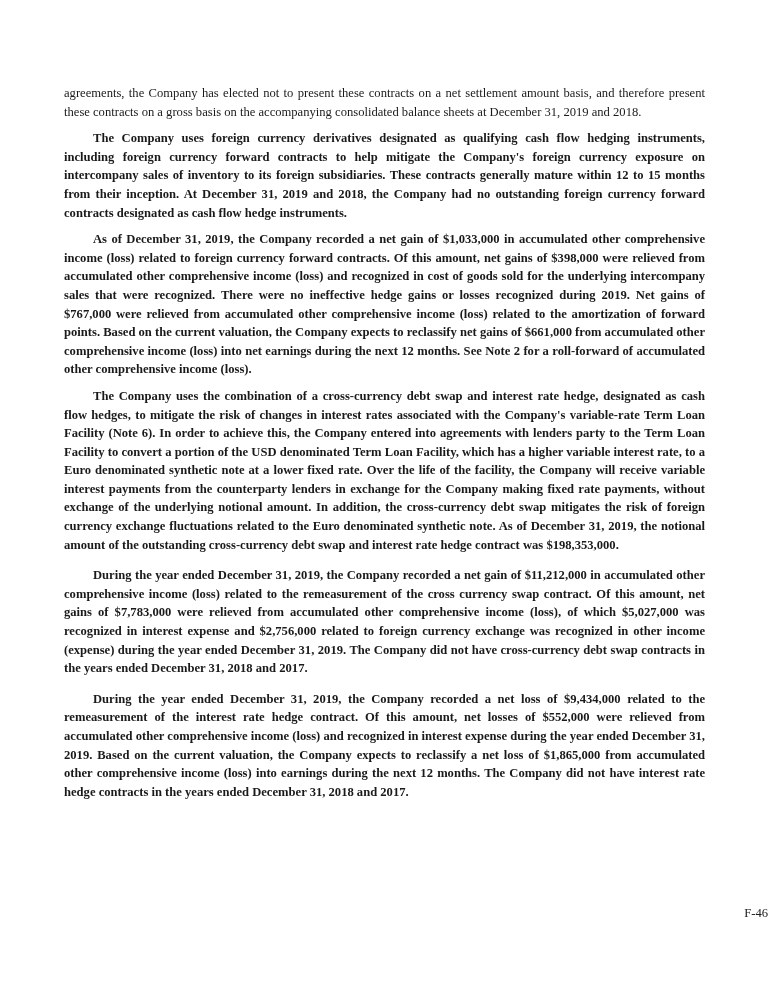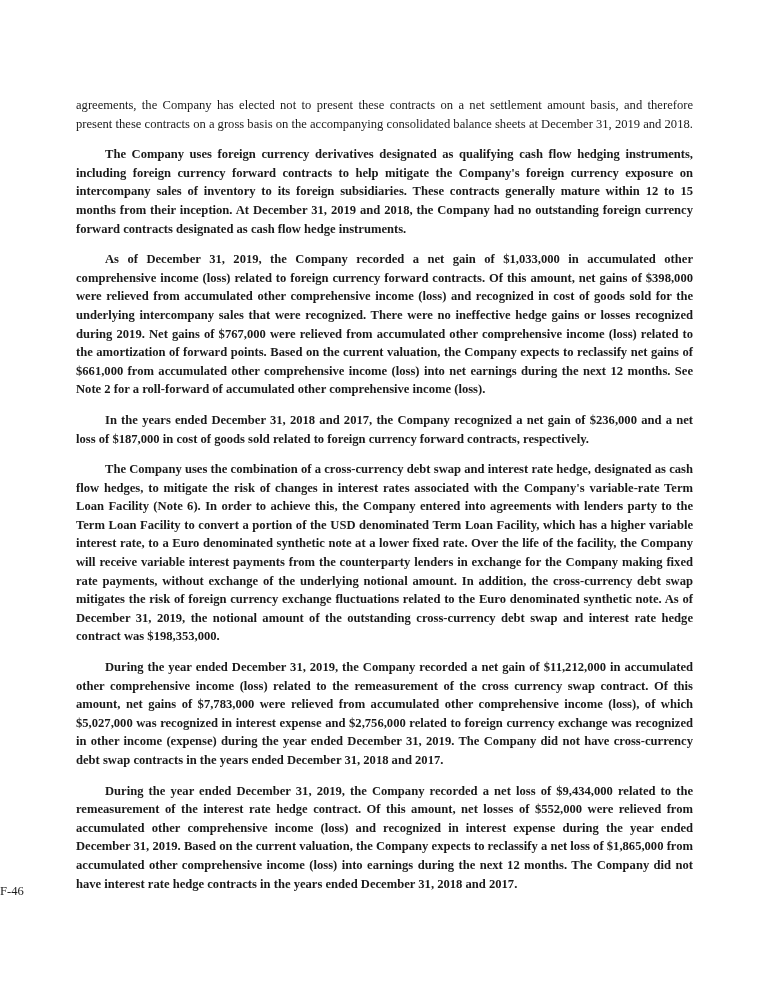--- a/index.html
+++ b/index.html
@@ -2,39 +2,38 @@
 <html><head>
 <meta charset="utf-8">
 <style>
   html, body { margin: 0; padding: 0; background: #ffffff; }
   body { width: 768px; height: 1000px; position: relative; overflow: hidden; }
   .page {
     position: absolute; left: 64px; top: 84px; width: 641px;
     font-family: "Liberation Serif", "DejaVu Serif", serif;
     font-size: 12.6px; line-height: 18.6px; color: #1a1a1a;
   }
-  p { margin: 12px; text-align: justify; }
+  p { margin: 0; text-align: justify; }
   .indent { text-indent: 29px; }
   .gap { margin-top: 8px; font-weight: bold; }
   .h-bold { font-weight: bold; margin-top: 10px; }
   .h-ital { font-weight: bold; font-style: italic; margin-left: 17px; margin-top: 9px; }
   .footer {
-    position: absolute; top: 884px; left: 0; width: 768px; text-align: left;
+    position: absolute; top: 906px; left: 0; width: 768px; text-align: right;
     font-family: "Liberation Serif", "DejaVu Serif", serif; font-size: 12.6px; color: #1a1a1a;
   }
 </style>
 </head>
 <body>
 
 <div class="page">
   <p>agreements, the Company has elected not to present these contracts on a net settlement amount basis, and therefore present these contracts on a gross basis on the accompanying consolidated balance sheets at December 31, 2019 and 2018.</p>
 
 
   <p class="indent gap">The Company uses foreign currency derivatives designated as qualifying cash flow hedging instruments, including foreign currency forward contracts to help mitigate the Company's foreign currency exposure on intercompany sales of inventory to its foreign subsidiaries. These contracts generally mature within 12 to 15 months from their inception. At December 31, 2019 and 2018, the Company had no outstanding foreign currency forward contracts designated as cash flow hedge instruments.</p>
   <p class="indent gap">As of December 31, 2019, the Company recorded a net gain of $1,033,000 in accumulated other comprehensive income (loss) related to foreign currency forward contracts. Of this amount, net gains of $398,000 were relieved from accumulated other comprehensive income (loss) and recognized in cost of goods sold for the underlying intercompany sales that were recognized.  There were no ineffective hedge gains or losses recognized during 2019. Net gains of $767,000 were relieved from accumulated other comprehensive income (loss) related to the amortization of forward points. Based on the current valuation, the Company expects to reclassify net gains of $661,000 from accumulated other comprehensive income (loss) into net earnings during the next 12 months. See Note 2 for a roll-forward of accumulated other comprehensive income (loss).</p>
-  <p class="indent gap">In the years ended December 31, 2018 and 2017, the Company recognized a net gain of $236,000 and a net loss of $187,000 in cost of goods sold related to foreign currency forward contracts, respectively.</p>
 
   <p class="indent gap">The Company uses the combination of a cross-currency debt swap and interest rate hedge, designated as cash flow hedges, to mitigate the risk of changes in interest rates associated with the Company's variable-rate Term Loan Facility (Note 6). In order to achieve this, the Company entered into agreements with lenders party to the Term Loan Facility to convert a portion of the USD denominated Term Loan Facility, which has a higher variable interest rate, to a Euro denominated synthetic note at a lower fixed rate. Over the life of the facility, the Company will receive variable interest payments from the counterparty lenders in exchange for the Company making fixed rate payments, without exchange of the underlying notional amount. In addition, the cross-currency debt swap mitigates the risk of foreign currency exchange fluctuations related to the Euro denominated synthetic note. As of December 31, 2019, the notional amount of the outstanding cross-currency debt swap and interest rate hedge contract was $198,353,000.</p>
   <p class="indent gap" style="margin-top:12px">During the year ended December 31, 2019, the Company recorded a net gain of $11,212,000 in accumulated other comprehensive income (loss) related to the remeasurement of the cross currency swap contract. Of this amount, net gains of $7,783,000 were relieved from accumulated other comprehensive income (loss), of which $5,027,000 was recognized in interest expense and $2,756,000 related to foreign currency exchange was recognized in other income (expense) during the year ended December 31, 2019. The Company did not have cross-currency debt swap contracts in the years ended December 31, 2018 and 2017.</p>
   <p class="indent gap" style="margin-top:12px">During the year ended December 31, 2019, the Company recorded a net loss of $9,434,000 related to the remeasurement of the interest rate hedge contract. Of this amount, net losses of $552,000 were relieved from accumulated other comprehensive income (loss) and recognized in interest expense during the year ended December 31, 2019. Based on the current valuation, the Company expects to reclassify a net loss of $1,865,000 from accumulated other comprehensive income (loss) into earnings during the next 12 months. The Company did not have interest rate hedge contracts in the years ended December 31, 2018 and 2017.</p>
 </div>
 
 <div class="footer">F-46</div>
 
 </body></html>

